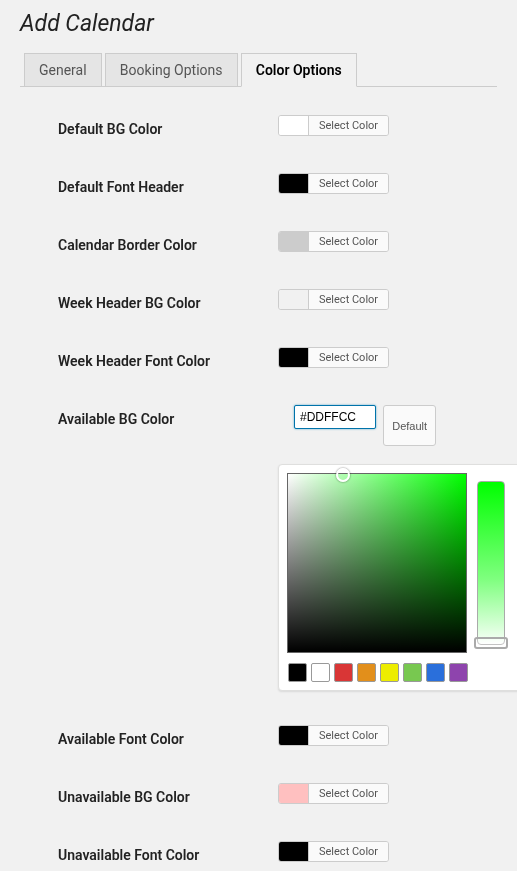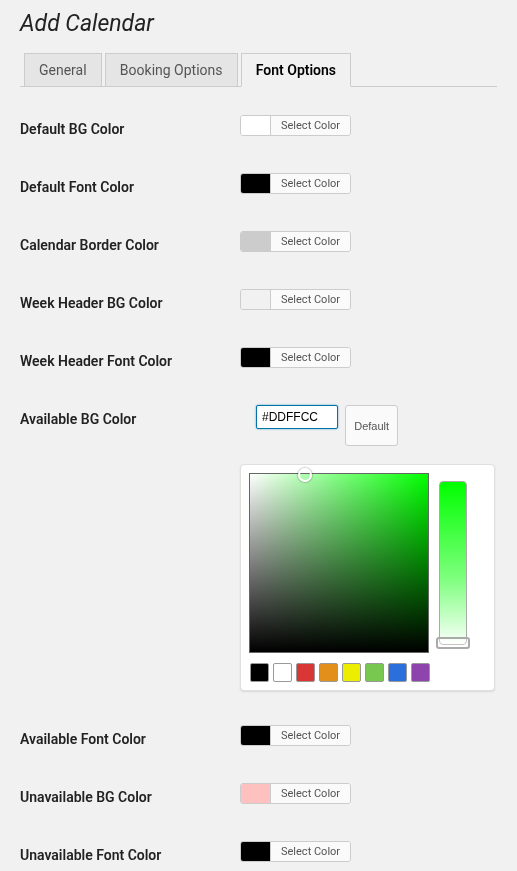--- a/index.html
+++ b/index.html
@@ -51,20 +51,21 @@
     align-items: flex-start;
     margin-bottom: 34px;
   }
   .form-label {
     width: 220px;
     flex-shrink: 0;
     font-weight: 600;
     font-size: 14px;
     color: #222;
     padding-top: 6px;
+    margin-left: 38px;
   }
   .form-field {
     flex: 1;
   }
   .color-result-wrap {
     display: inline-flex;
     align-items: stretch;
     border: 1px solid #ccc;
     border-radius: 3px;
     background: #f7f7f7;
@@ -179,35 +180,35 @@
 </style>
 </head>
 <body>
 
 <div class="wrap">
   <h1>Add Calendar</h1>
 
   <div class="nav-tabs">
     <span class="nav-tab">General</span>
     <span class="nav-tab">Booking Options</span>
-    <span class="nav-tab active">Font Options</span>
+    <span class="nav-tab active">Color Options</span>
   </div>
 
   <div class="form-row">
     <div class="form-label">Default BG Color</div>
     <div class="form-field">
       <span class="color-result-wrap">
         <span class="swatch" style="background:#ffffff;"></span>
         <span class="btn-text">Select Color</span>
       </span>
     </div>
   </div>
 
   <div class="form-row">
-    <div class="form-label">Default Font Color</div>
+    <div class="form-label">Default Font Header</div>
     <div class="form-field">
       <span class="color-result-wrap">
         <span class="swatch" style="background:#000000;"></span>
         <span class="btn-text">Select Color</span>
       </span>
     </div>
   </div>
 
   <div class="form-row">
     <div class="form-label">Calendar Border Color</div>

